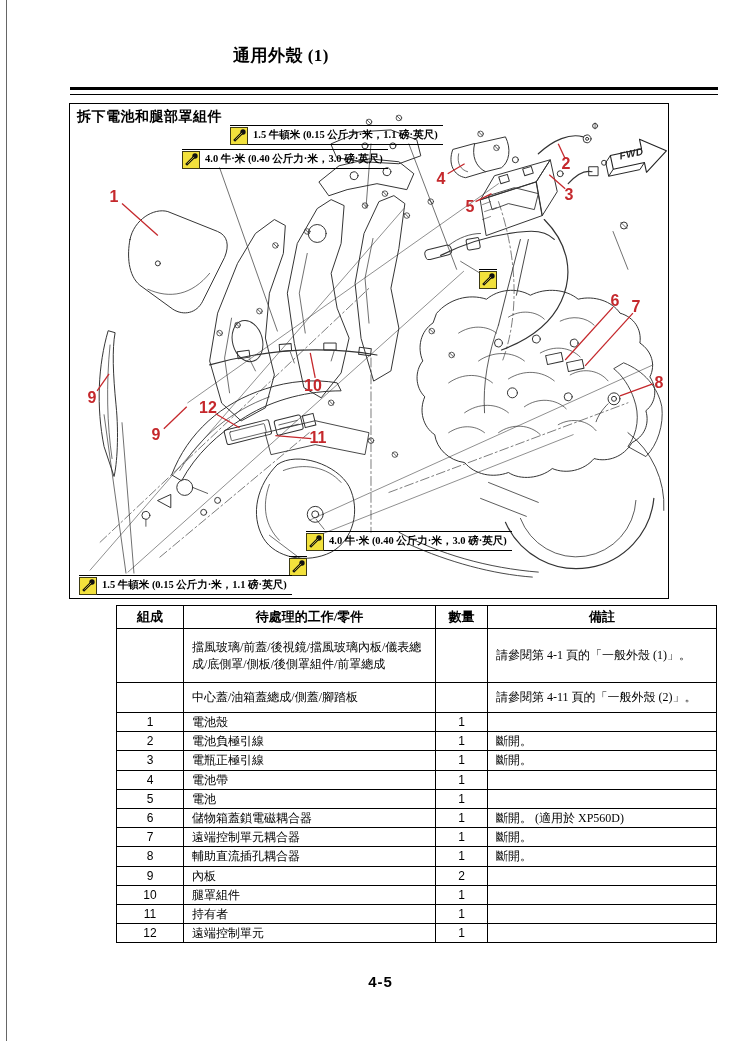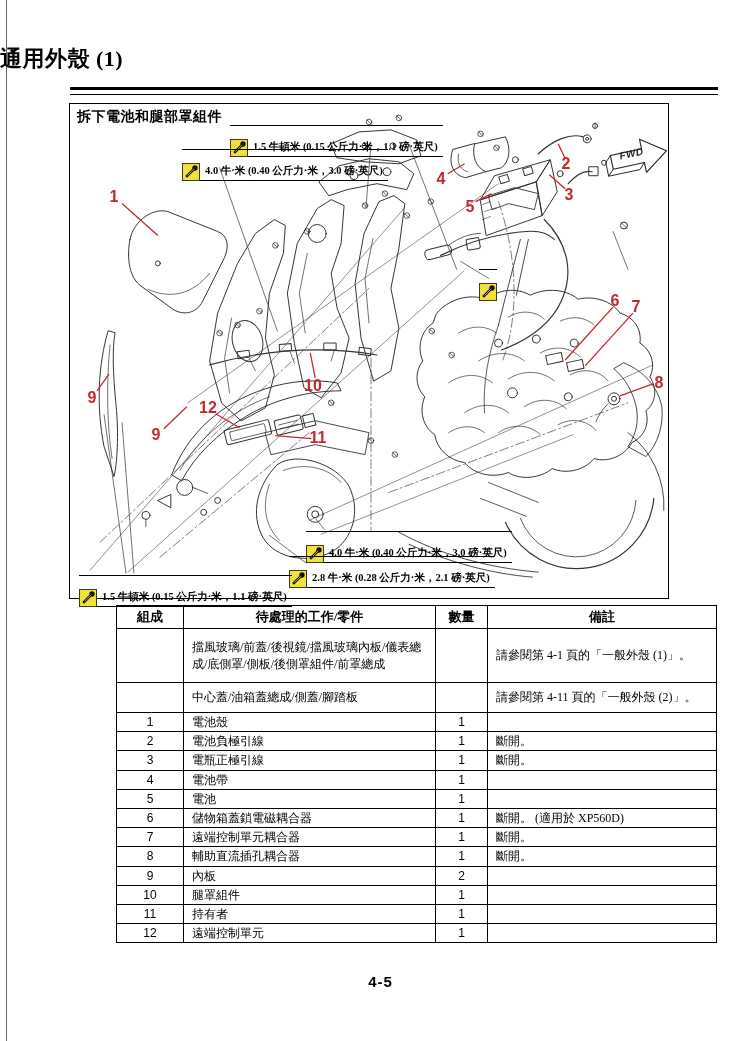--- a/index.html
+++ b/index.html
@@ -7,38 +7,38 @@
     --torque-yellow:#f2e13c;
   }
   *{box-sizing:border-box;margin:0;padding:0}
   html,body{background:#fff}
   body{
     width:737px;height:1041px;position:relative;overflow:hidden;
     font-family:"Liberation Serif","DejaVu Serif",serif;color:#000;
   }
   .scan-edge{position:absolute;left:6px;top:0;width:1px;height:1041px;background:#666}
   .hdr-title{
-    position:absolute;top:44px;left:0;width:562px;text-align:left;
-    font-size:22px;font-weight:bold;letter-spacing:.5px;
+    position:absolute;top:44px;left:0;width:562px;text-align:center;
+    font-size:17px;font-weight:bold;letter-spacing:.5px;
   }
   .rule-thick{position:absolute;left:70px;top:87px;width:648px;height:3px;background:#000}
   .rule-thin{position:absolute;left:70px;top:94px;width:648px;height:1px;background:#000}
 
   
   .dbox{
     position:absolute;left:69px;top:103px;width:600px;height:496px;
     border:1.5px solid #000;
   }
   .dbox-title{position:absolute;left:7px;top:4px;font-size:14px;font-weight:bold;letter-spacing:.5px}
   .art{position:absolute;left:0;top:0;width:100%;height:100%}
 
   
   .torq{
     position:absolute;display:flex;align-items:flex-start;
-    border-top:1.2px solid #000;padding-top:13px;text-align:center;
+    border-top:1.2px solid #000;padding-top:1px;text-align:center;
   }
   .ticon{
     width:18px;height:18px;flex:0 0 18px;background:var(--torque-yellow);
     border:1.4px solid #3d3a14;display:inline-block;
   }
   .ticon svg{display:block;width:100%;height:100%}
   .ttext{
     font-size:10.5px;font-weight:bold;white-space:nowrap;line-height:16px;
     border-bottom:1.2px solid #000;padding:0 5px 1px 5px;
   }
@@ -354,21 +354,20 @@
     <span class="ttext">4.0 牛·米 (0.40 公斤力·米，3.0 磅·英尺)</span>
   </div>
   <div class="torq" style="left:219px;top:452px">
     <span class="ticon">
         <svg viewBox="0 0 18 18">
           <line x1="3.5" y1="14.5" x2="12" y2="6" stroke="#111" stroke-width="3"></line>
           <circle cx="13.5" cy="4.5" r="3" fill="#111"></circle>
           <line x1="5" y1="13" x2="12.5" y2="5.5" stroke="#f2e13c" stroke-width="0.8"></line>
         </svg>
       </span>
-    <span class="ttext">2.8 牛·米 (0.28 公斤力·米，2.1 磅·英尺)</span>
   </div>
   <div class="torq" style="left:9px;top:471px">
     <span class="ticon">
         <svg viewBox="0 0 18 18">
           <line x1="3.5" y1="14.5" x2="12" y2="6" stroke="#111" stroke-width="3"></line>
           <circle cx="13.5" cy="4.5" r="3" fill="#111"></circle>
           <line x1="5" y1="13" x2="12.5" y2="5.5" stroke="#f2e13c" stroke-width="0.8"></line>
         </svg>
       </span>
     <span class="ttext">1.5 牛頓米 (0.15 公斤力·米，1.1 磅·英尺)</span>

